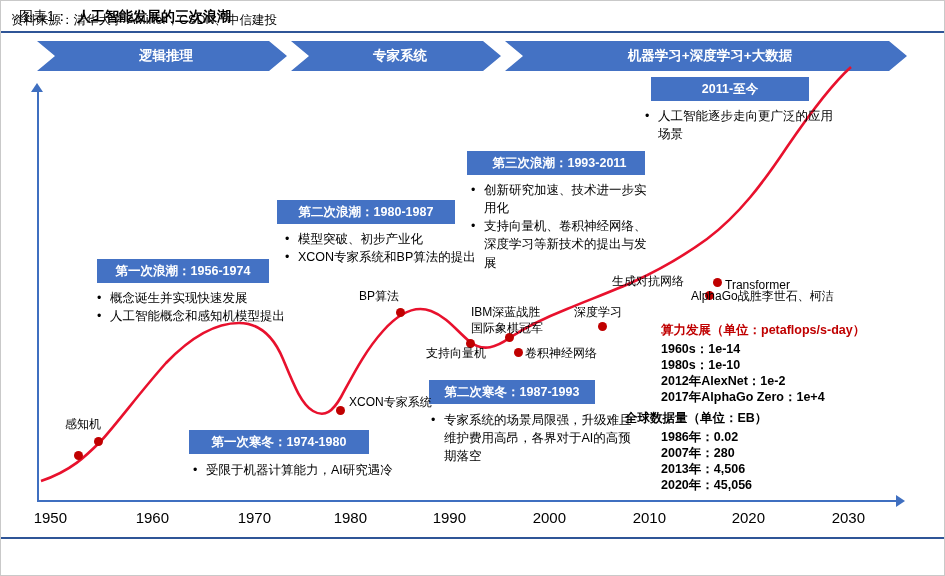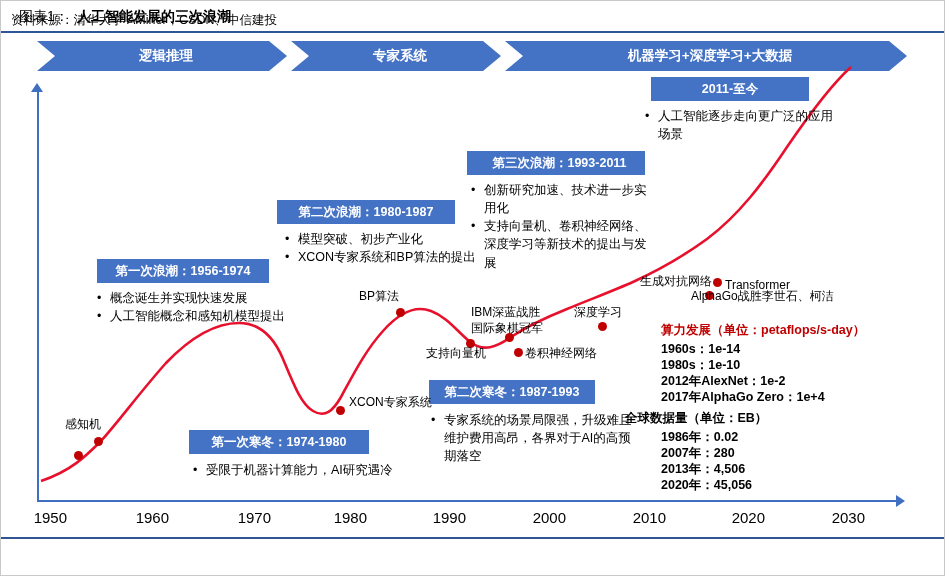--- a/index.html
+++ b/index.html
@@ -189,21 +189,21 @@
   <div class="lbl" style="left:470px; top:303px; white-space:pre-line;">IBM深蓝战胜
 国际象棋冠军</div>
 
   <div class="dot" style="left:513px; top:347px;"></div>
   <div class="lbl" style="left:524px; top:344px;">卷积神经网络</div>
 
   <div class="dot" style="left:597px; top:321px;"></div>
   <div class="lbl" style="left:573px; top:303px;">深度学习</div>
 
   <div class="dot" style="left:704px; top:290px;"></div>
-  <div class="lbl" style="left:611px; top:272px;margin-left:28px;">生成对抗网络</div>
+  <div class="lbl" style="left:611px; top:272px;">生成对抗网络</div>
 
   <div class="lbl" style="left:690px; top:287px;">AlphaGo战胜李世石、柯洁</div>
   <div class="dot" style="left:712px; top:277px;"></div>
 
   <div class="lbl" style="left:724px; top:276px;">Transformer</div>
 
   <div class="redtext" style="left:660px; top:320px;">算力发展（单位：petaflops/s-day）</div>
   <div class="blacktext" style="left:660px; top:339px;">1960s：1e-14</div>
   <div class="blacktext" style="left:660px; top:355px;">1980s：1e-10</div>
   <div class="blacktext" style="left:660px; top:371px;">2012年AlexNet：1e-2</div>

